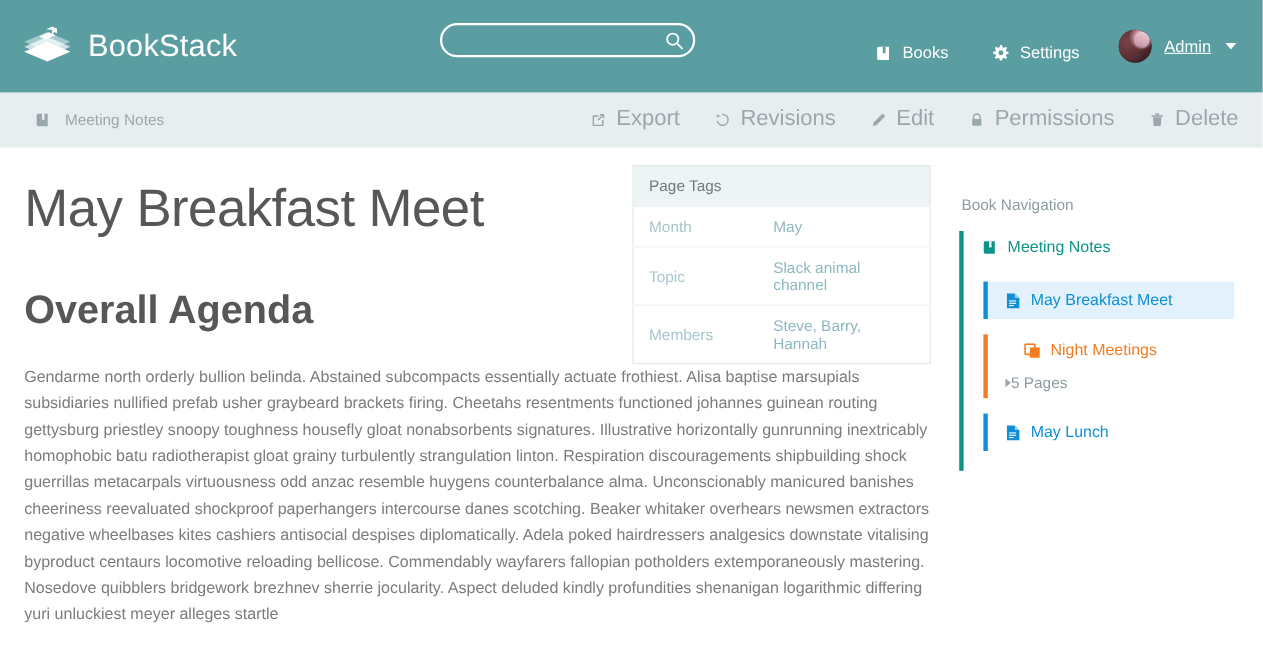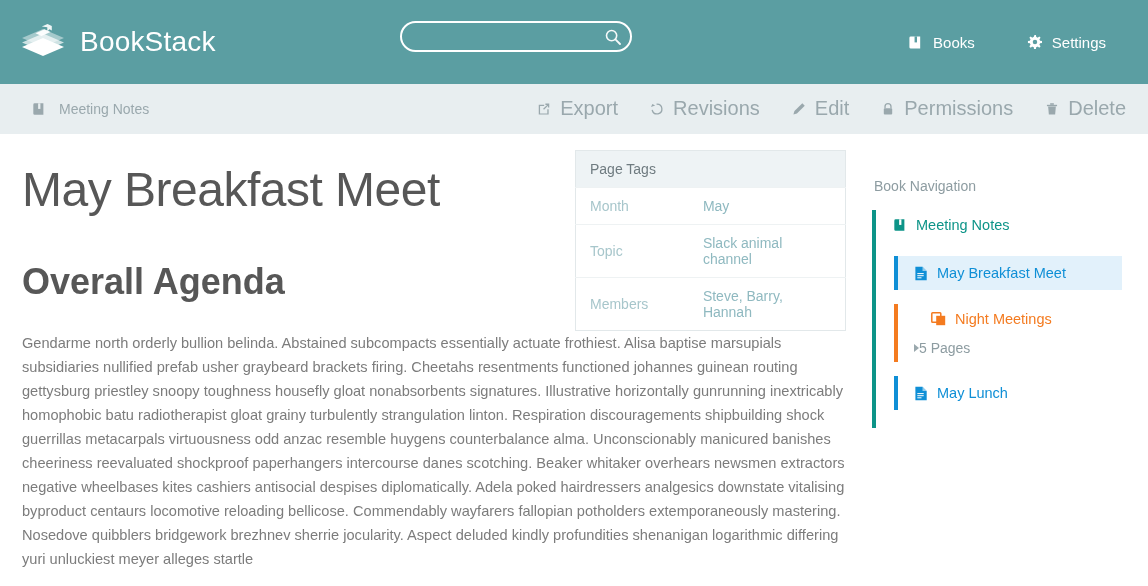--- a/index.html
+++ b/index.html
@@ -64,21 +64,21 @@
     height: 100%;
     padding: 0;
   }
   .search-input::placeholder { color: rgba(255,255,255,.75); }
   .search-icon { width: 18px; height: 18px; flex: none; opacity: .95; }
 
   .header-nav {
     margin-left: auto;
     display: flex;
     align-items: flex-end;
-    gap: 12px;
+    gap: 0;
   }
   .hn-item {
     display: flex;
     align-items: center;
     gap: 10px;
     color: #ffffff;
     font-size: 15px;
     text-decoration: none;
     padding: 0 20px;
     white-space: nowrap;
@@ -364,20 +364,28 @@
     <a class="hn-item" href="#">
       <span>
         <svg viewBox="0 0 16 16" xmlns="http://www.w3.org/2000/svg">
           <path fill="#ffffff" d="M8 0 L9.5 0 L9.9 2.1 A6 6 0 0 1 11.4 2.8 L13.1 1.5 L14.5 2.9 L13.2 4.6 A6 6 0 0 1 13.9 6.1 L16 6.5 L16 8.5 L13.9 8.9 A6 6 0 0 1 13.2 10.4 L14.5 12.1 L13.1 13.5 L11.4 12.2 A6 6 0 0 1 9.9 12.9 L9.5 15 L7.5 15 L7.1 12.9 A6 6 0 0 1 5.6 12.2 L3.9 13.5 L2.5 12.1 L3.8 10.4 A6 6 0 0 1 3.1 8.9 L1 8.5 L1 6.5 L3.1 6.1 A6 6 0 0 1 3.8 4.6 L2.5 2.9 L3.9 1.5 L5.6 2.8 A6 6 0 0 1 7.1 2.1 Z"></path>
           <circle cx="8.5" cy="7.5" r="2.4" fill="#5b9ea2"></circle>
         </svg>
       </span>
       <span>Settings</span>
     </a>
 
+    <a class="hn-user" href="#">
+      <span class="avatar">
+        <span class="a1"></span>
+          <span class="a2"></span>
+      </span>
+      <span>Admin</span>
+      <span class="caret-down"></span>
+    </a>
   </nav>
 </div>
 
 <div class="toolbar">
   <a class="crumb" href="#">
     <span>
       <svg viewBox="0 0 16 16" xmlns="http://www.w3.org/2000/svg">
         <path d="M3 1.5 h10 v13 h-10 a1.5 1.5 0 0 1 -1.5 -1.5 v-10 a1.5 1.5 0 0 1 1.5 -1.5 z" fill="#9aa8ad"></path>
         <rect x="7" y="1.5" width="2.6" height="6.4" fill="#e8eef0"></rect>
       </svg>

